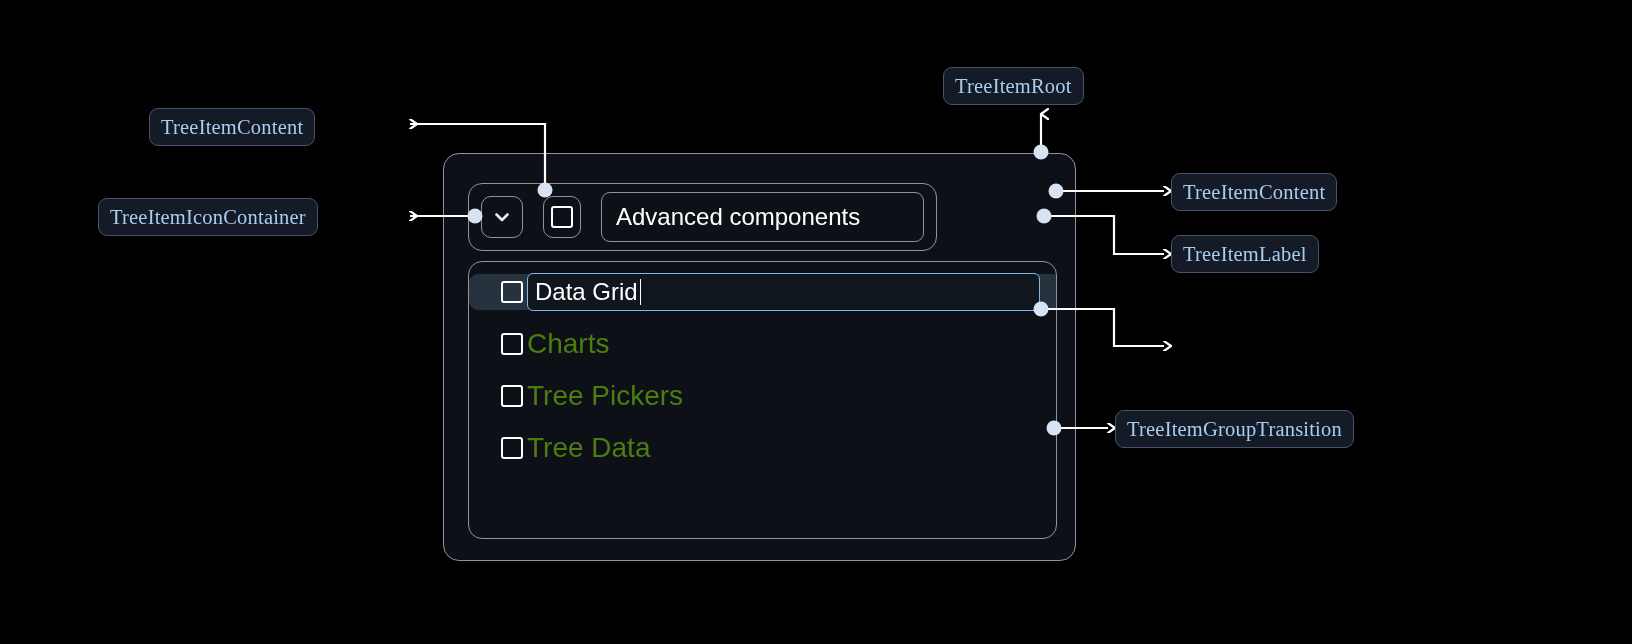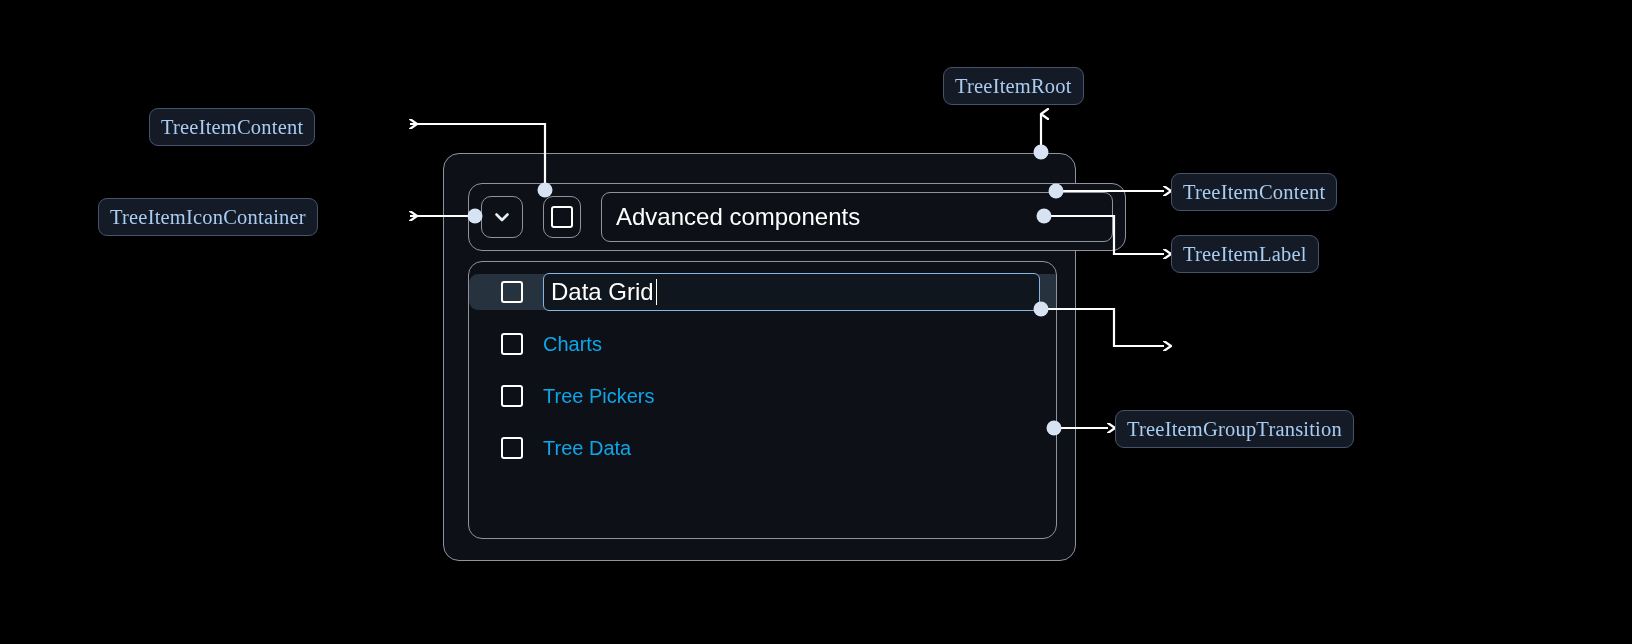--- a/index.html
+++ b/index.html
@@ -52,21 +52,21 @@
     width: 633px; height: 408px;
     background: #0d1117;
     border: 1.5px solid #8f949c;
     border-radius: 16px;
     z-index: 2;
   }
 
   .tree-content {
     position: absolute;
     left: 24px; top: 29px;
-    width: 658px; height: 68px;
+    width: 469px; height: 68px;
     background: #0d1117;
     border: 1.5px solid #8f949c;
     border-radius: 14px;
     display: flex;
     align-items: center;
     padding: 0 12px;
     gap: 20px;
   }
 
   .icon-container {
@@ -119,38 +119,38 @@
     overflow: hidden;
   }
 
   .child-row {
     position: relative;
     height: 36px;
     margin: 0 0 16px 0;
     display: flex;
     align-items: center;
     padding-left: 32px;
-    gap: 20px;
+    gap: 4px;
   }
   .child-row.selected {
     background: #26333f;
     border-radius: 9px 0 0 9px;
     margin-right: -20px;
     padding-right: 20px;
   }
   .child-cbx {
     width: 22px; height: 22px;
     flex: 0 0 22px;
     border: 2.4px solid #ffffff;
     border-radius: 3px;
     background: transparent;
   }
   .child-text {
-    color: #0ea5e9;
-    font-size: 20px;
+    color: #4d7c0f;
+    font-size: 28px;
     line-height: 1;
   }
   .label-input {
     flex: 1 1 auto;
     height: 38px;
     background: #10161d;
     border: 1.6px solid #83b6e2;
     border-radius: 6px;
     display: flex;
     align-items: center;

